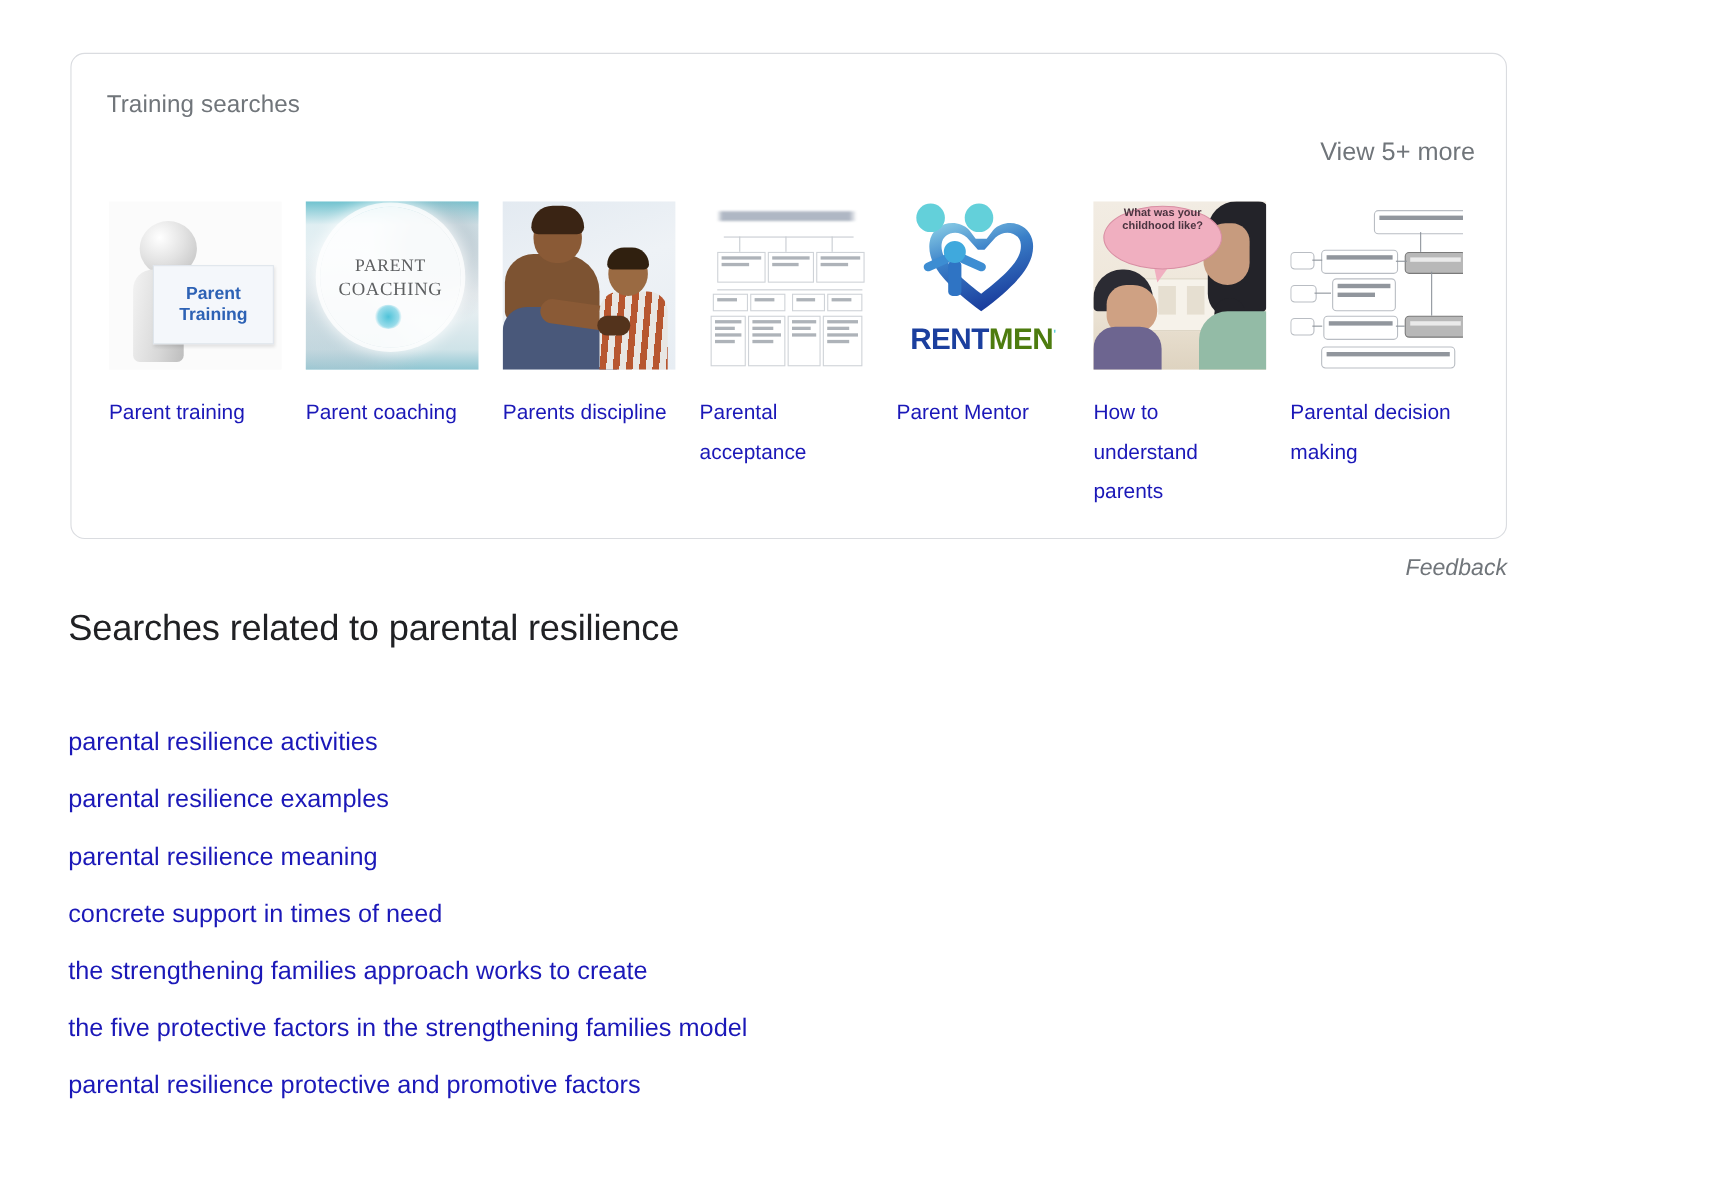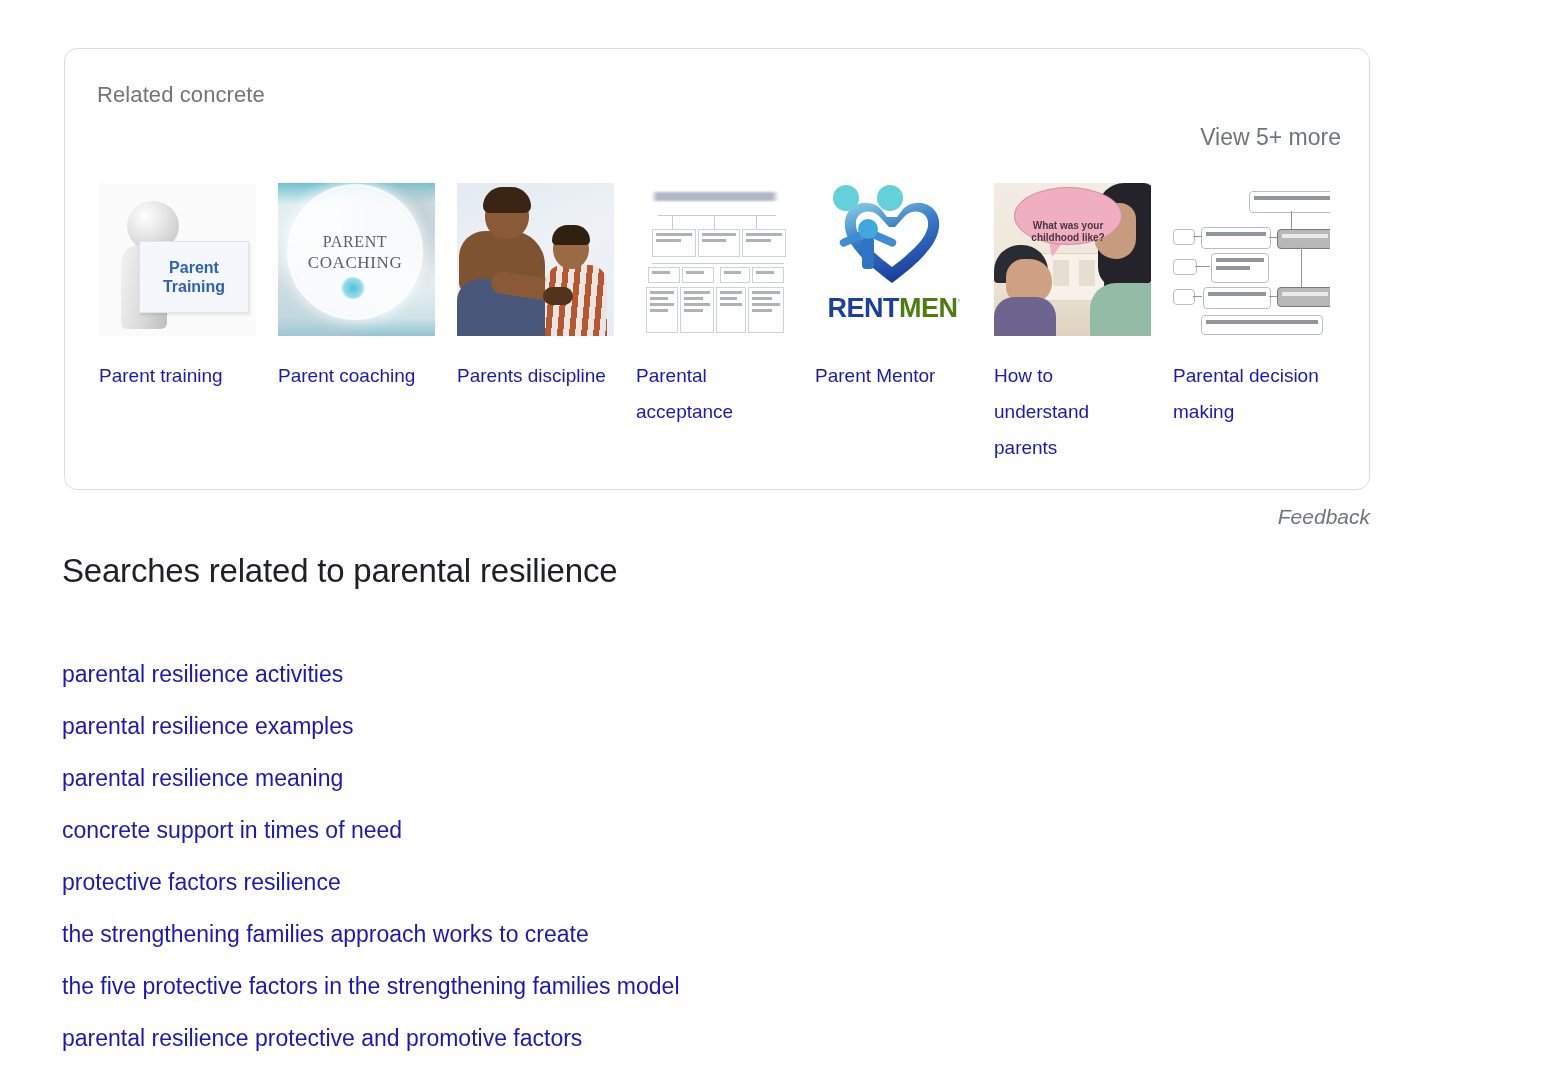--- a/index.html
+++ b/index.html
@@ -250,23 +250,23 @@
     background: linear-gradient(180deg,#f2ece3 0%, #efe7da 55%, #ded3c0 100%);
   }
   .tt-talk .wall {
     position:absolute; left:24px; top:70px; width:108px; height:46px;
     background:#f6f2ea; border:1px solid #ded6c6;
   }
   .tt-talk .wall span {
     position:absolute; top:6px; width:16px; height:26px; background:#e6dfd1;
   }
   .tt-talk .bubble {
-    position:absolute; left:20px; top:4px; width:106px; height:56px;
+    position:absolute; left:9px; top:4px; width:106px; height:56px;
     border-radius:50%; background:#f0afc0; border:1px solid #d88ea3;
-    display:flex; align-items:flex-end; justify-content:center;
+    display:flex; align-items:flex-start; justify-content:center;
   }
   .tt-talk .bubble em {
     font-style:normal; color:#4b3440; font-size:10px; line-height:12px;
     text-align:center; font-weight:bold; display:block; width:94px;
   }
   .tt-talk .tail {
     position:absolute; left:52px; top:56px; width:0; height:0;
     border-left:8px solid transparent; border-right:8px solid transparent;
     border-top:18px solid #f0afc0; transform:rotate(12deg);
   }
@@ -338,21 +338,21 @@
     cursor: pointer;
     white-space: nowrap;
   }
   #related-list li .b { font-weight: normal; }
 </style>
 </head>
 <body>
 
 <div id="related-card">
 
-  <div id="related-title">Related concrete</div>
+  <div id="related-title">Training searches</div>
 
   <div id="view-more">View 5+ more</div>
 
   <div id="tiles-strip">
     <div id="tiles-row">
 
       <div class="tile">
         <div class="thumb tt-training">
           <div class="fig-head"></div>
           <div class="fig-body"></div>
@@ -546,17 +546,16 @@
 
 <div id="feedback">Feedback</div>
 
 <h2 id="section-heading">Searches related to parental resilience</h2>
 
 <ul id="related-list">
   <li><span>parental resilience </span><span class="b">activities</span><span></span></li>
   <li><span>parental resilience </span><span class="b">examples</span><span></span></li>
   <li><span>parental resilience </span><span class="b">meaning</span><span></span></li>
   <li><span></span><span class="b">concrete support in times of need</span><span></span></li>
-  <li><span></span><span class="b">protective factors</span><span> resilience</span></li>
   <li><span></span><span class="b">the strengthening families approach works to create</span><span></span></li>
   <li><span></span><span class="b">the five protective factors in the strengthening families model</span><span></span></li>
   <li><span>parental resilience </span><span class="b">protective and promotive factors</span><span></span></li>
 </ul>
 
 </body></html>

